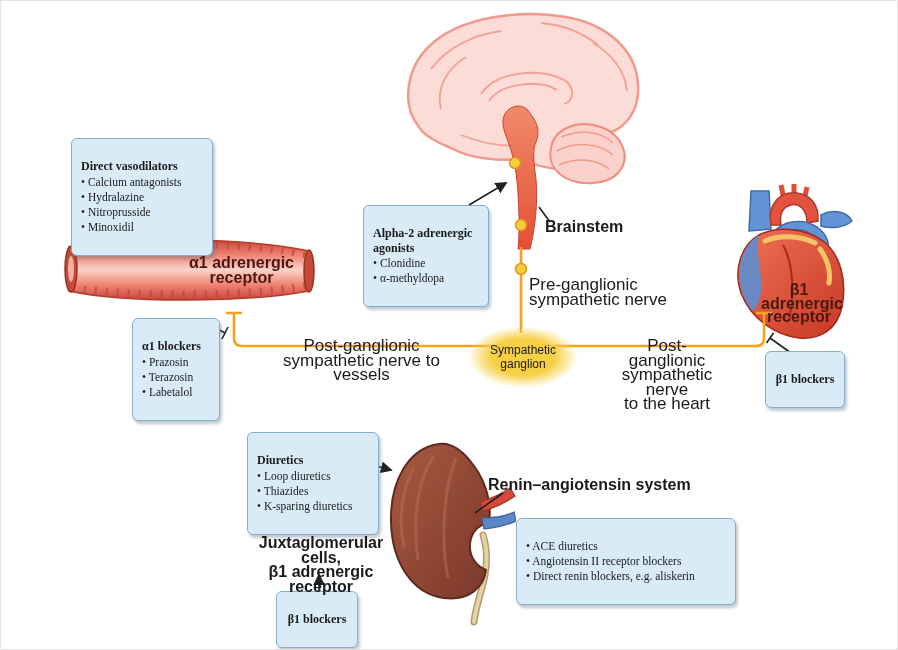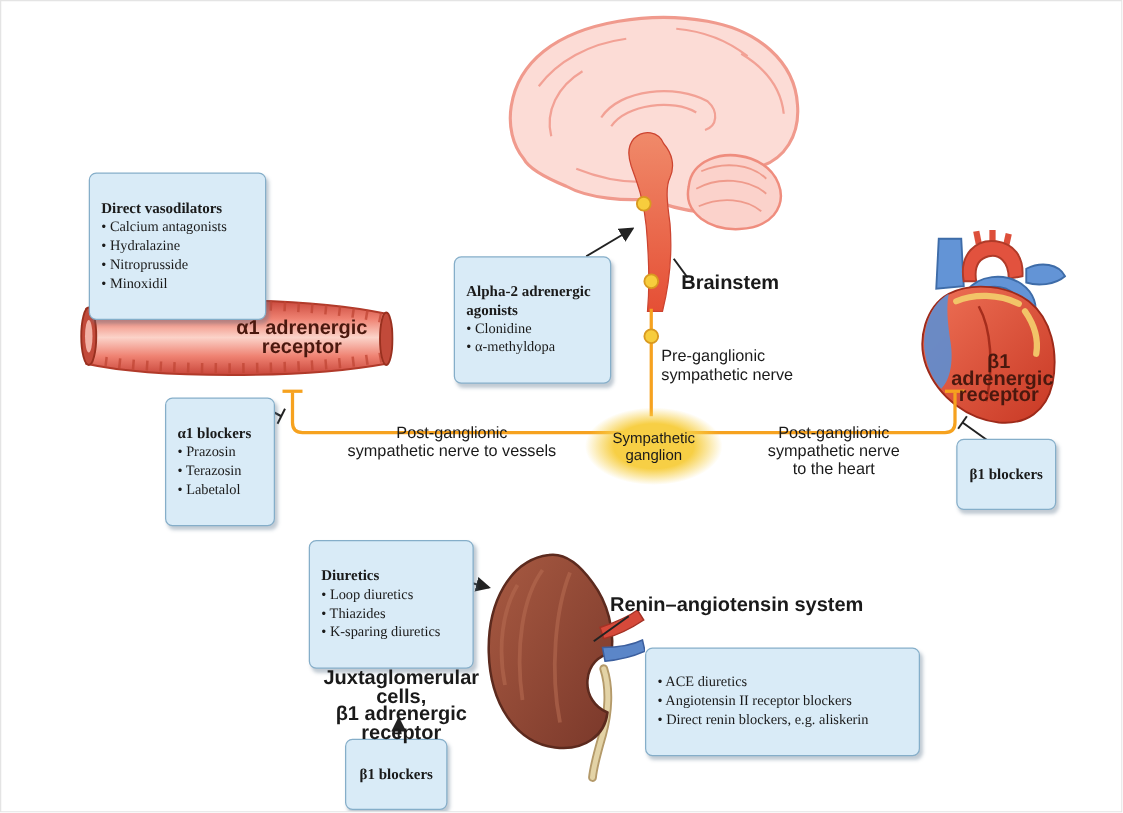--- a/index.html
+++ b/index.html
@@ -9,21 +9,21 @@
   .illu{position:absolute;z-index:1;}
   #overlay{position:absolute;left:0;top:0;width:898px;height:650px;z-index:3;pointer-events:none;}
   .box{position:absolute;z-index:4;background:var(--box-fill,#d9ebf7);
        border:1.3px solid var(--box-border,#85aec9);border-radius:6px;
        padding:20px 9px;box-shadow:2px 3px 3px rgba(90,115,140,.38);
        font-size:11.5px;line-height:15px;font-family:Liberation Serif, serif;}
   .box-title{font-weight:bold;font-size:12px;line-height:14.5px;white-space:pre-line;margin-bottom:1px;}
   .box-item{white-space:pre-line;}
   .box-sm{text-align:center;}
   .box-sm .box-title{margin-bottom:0;}
-  .lbl{position:absolute;z-index:4;font-size:13px;line-height:14.5px;white-space:pre-line;}
+  .lbl{position:absolute;z-index:4;font-size:17px;line-height:14.5px;white-space:pre-line;}
   .lbl.bold{font-weight:bold;font-size:16px;}
   .lbl.center{text-align:center;}
   .ganglion{position:absolute;z-index:4;left:467px;top:325px;width:110px;height:62px;
             border-radius:50%;display:flex;align-items:center;justify-content:center;
             background:radial-gradient(closest-side,var(--ganglion,#f7cf45) 58%,rgba(247,207,69,0) 100%);
             font-size:12px;line-height:14px;text-align:center;white-space:pre-line;}
   .receptor-lbl{color:var(--receptor-text,#4a180e);}
 </style>
 </head>
 <body>

